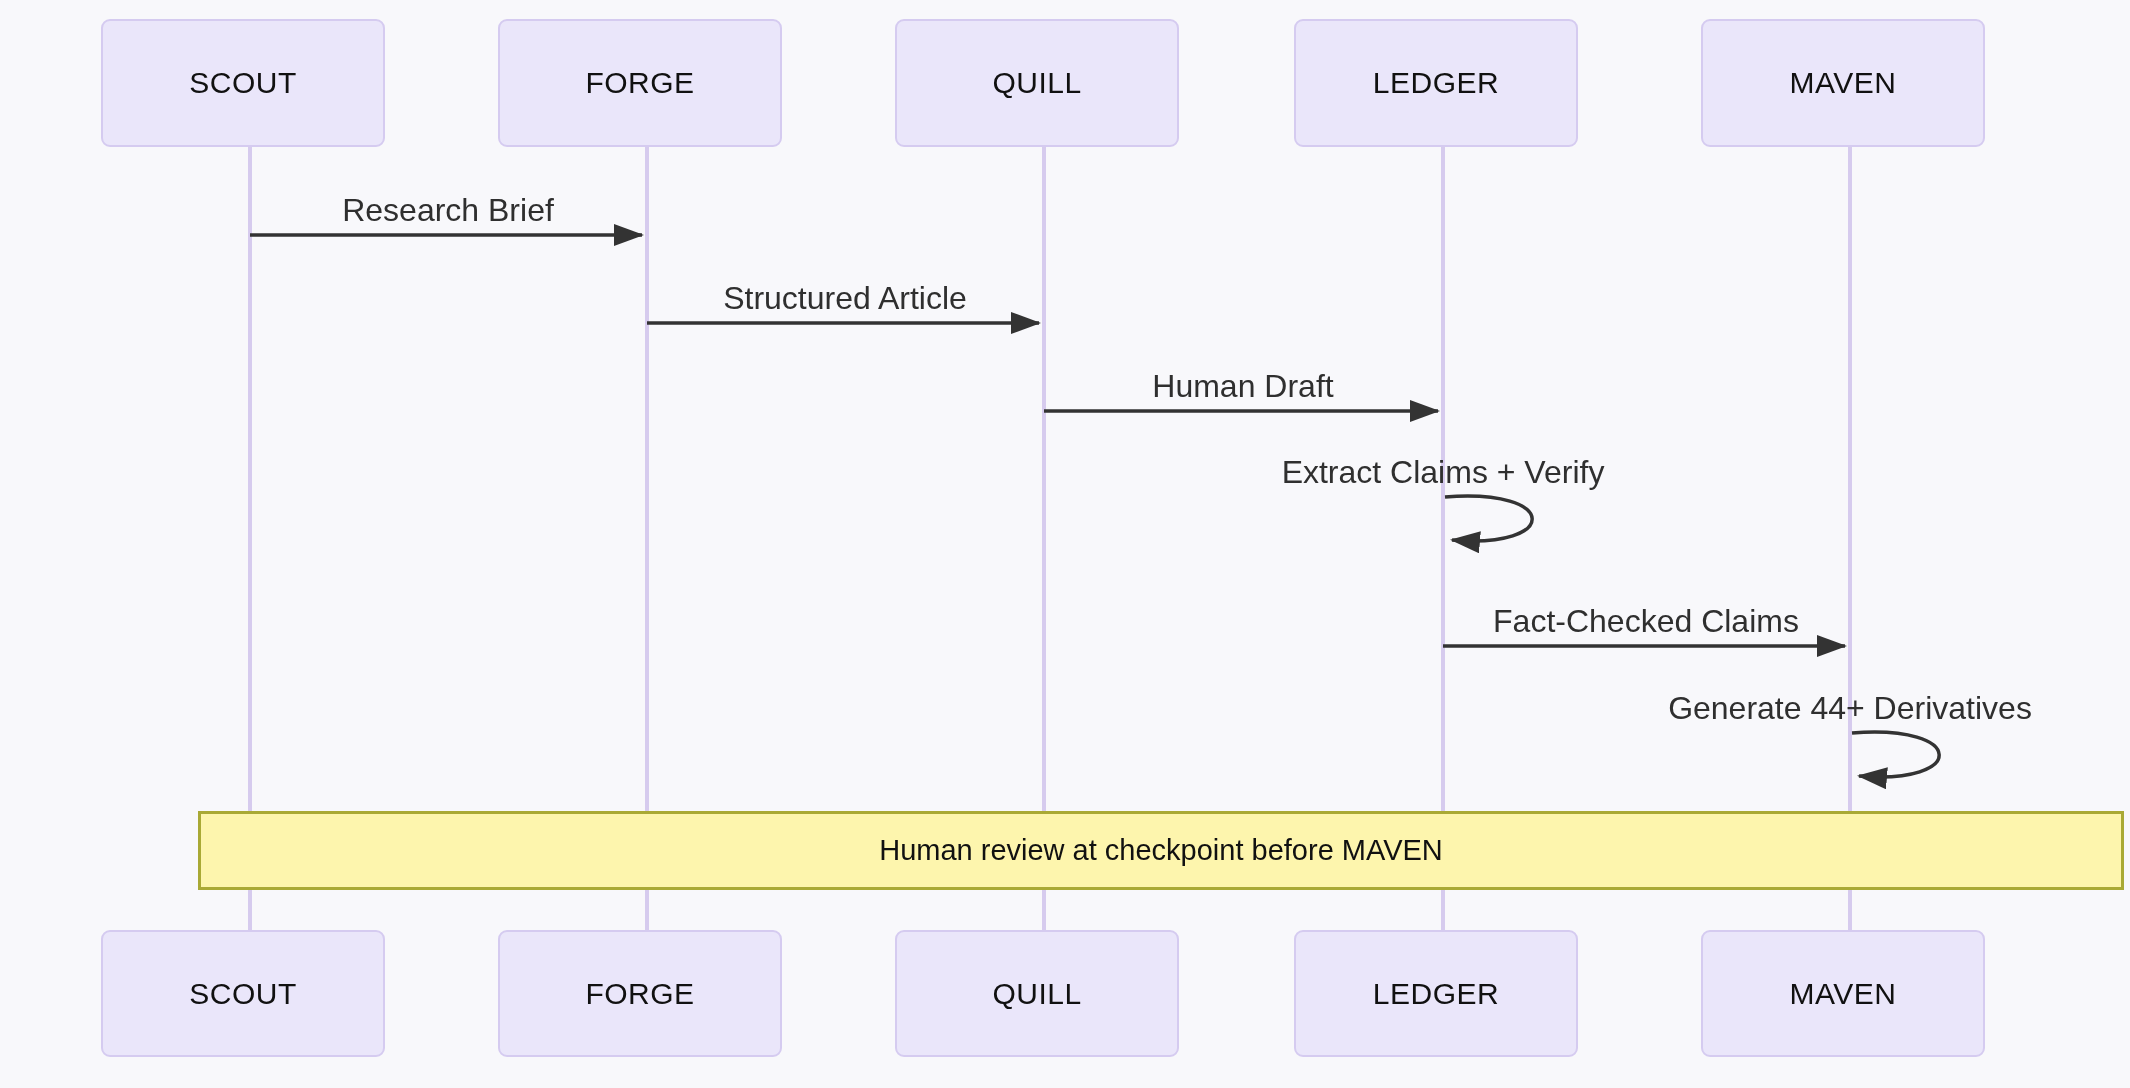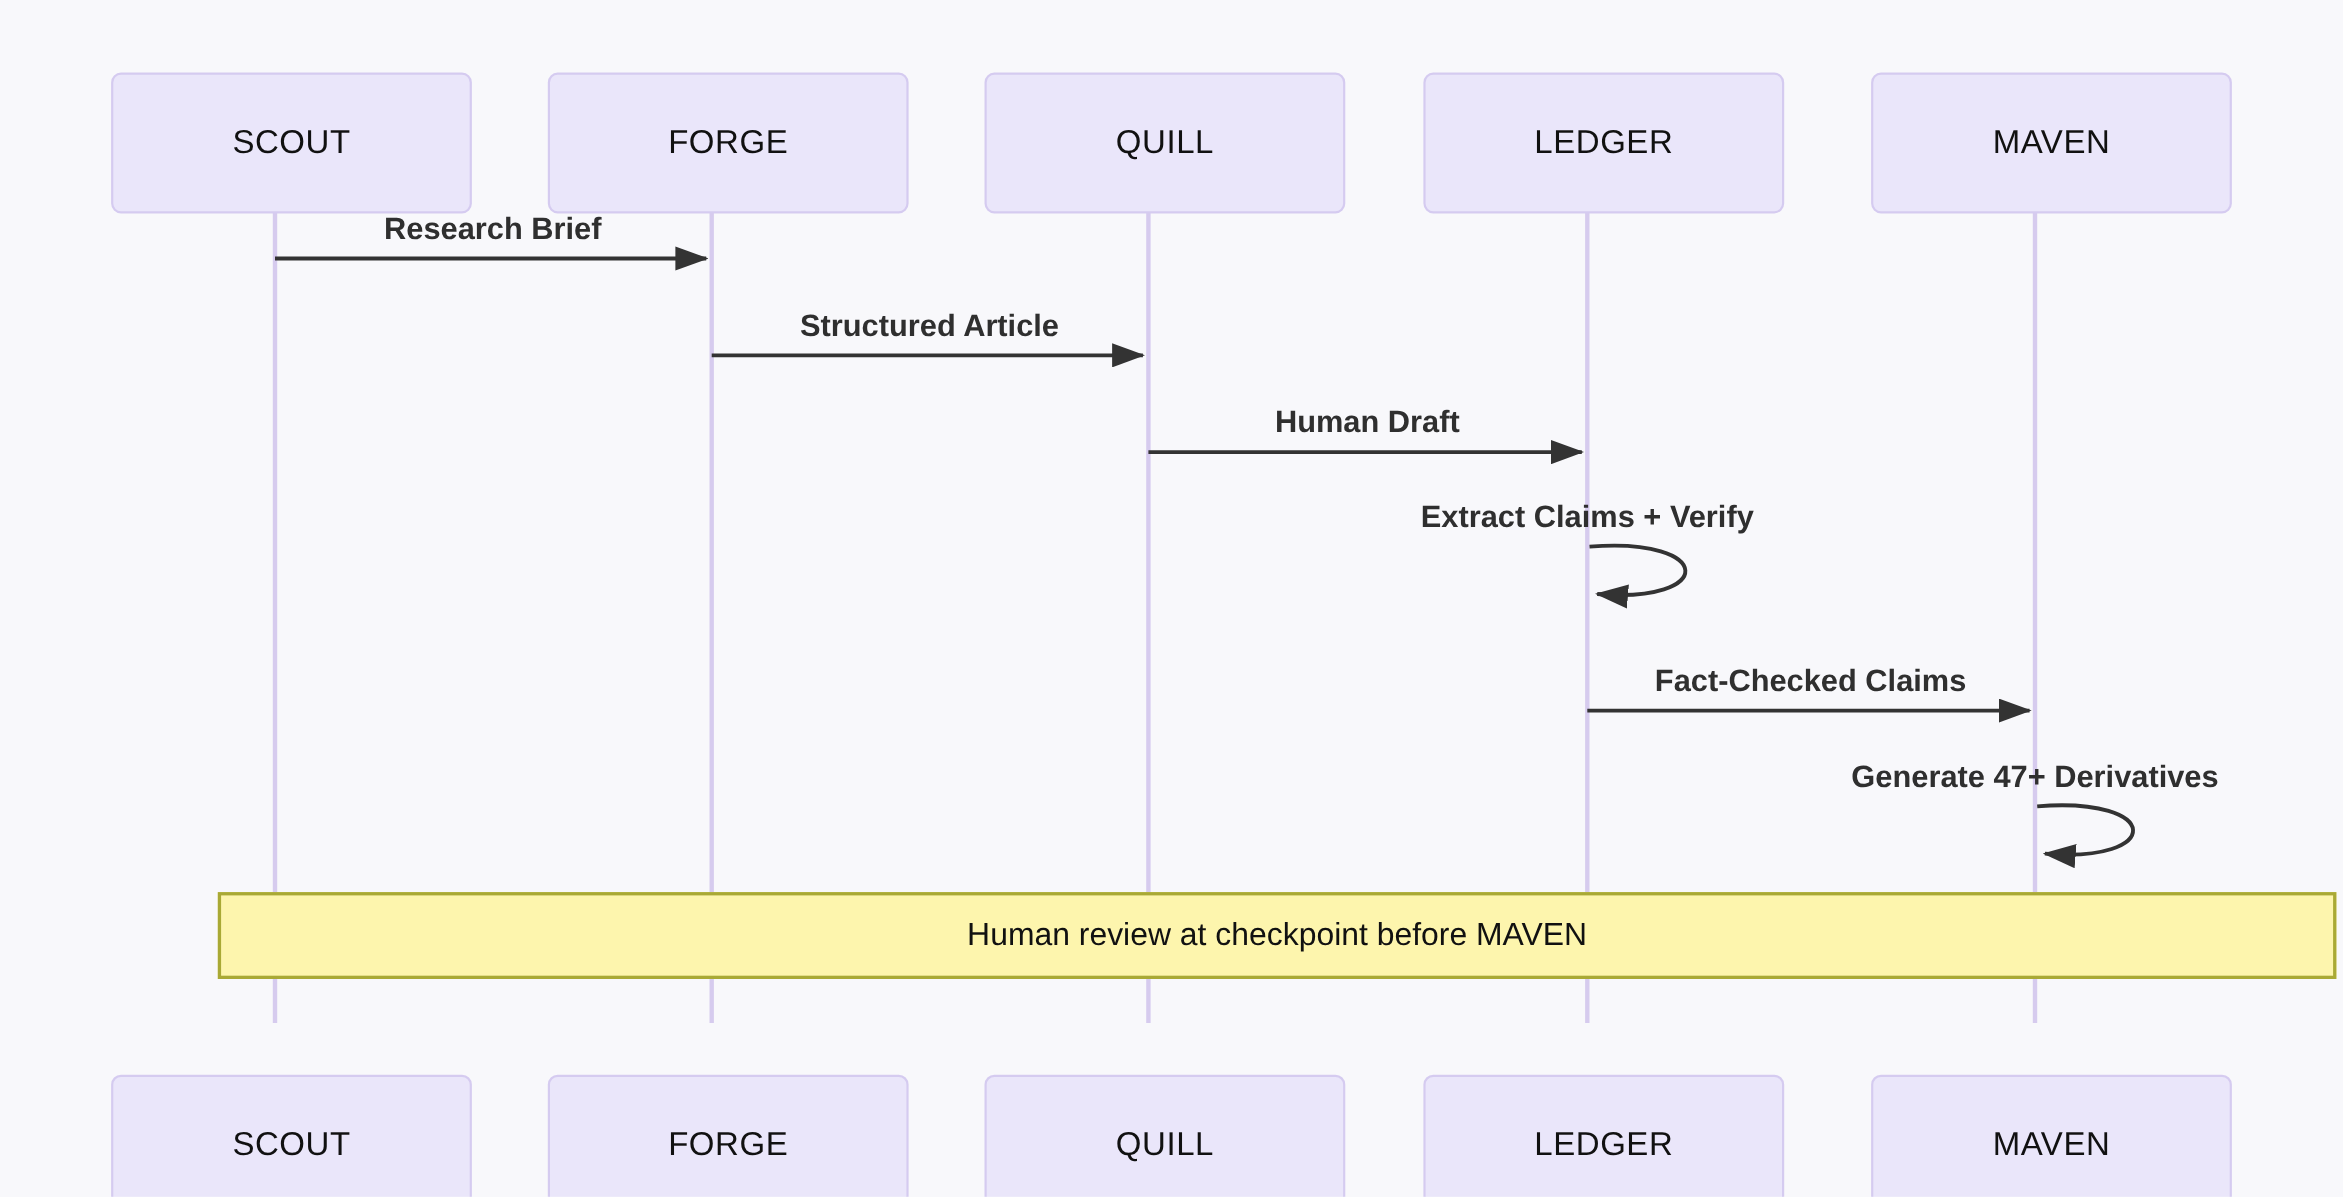--- a/index.html
+++ b/index.html
@@ -20,35 +20,34 @@
     width:2130px;height:1088px;overflow:hidden;
   }
   .canvas{
     position:relative;width:2130px;height:1088px;background:var(--background);
   }
   .lifeline{
     position:absolute;top:147px;height:783px;width:4px;
     background:var(--lifeline);
   }
   .actor{
-    position:absolute;width:328px;height:128px;
+    position:absolute;width:284px;height:128px;
     background:var(--actor-fill);
     border:2px solid var(--actor-border);
     border-radius:9px;
     box-sizing:border-box;
     display:flex;align-items:center;justify-content:center;
     font-size:30px;color:var(--actor-text);
     letter-spacing:0.5px;
-    margin-top:47px;
   }
   .actor.top{top:19px;}
   .actor.bottom{top:930px;height:127px;}
   .msg-label{
     position:absolute;transform:translateX(-50%);
-    font-size:28px;color:var(--message-text);white-space:nowrap;font-weight:bold;
+    font-size:32px;color:var(--message-text);white-space:nowrap;
   }
   .arrows{position:absolute;left:0;top:0;pointer-events:none;}
   .arrows line,.arrows path{stroke:var(--arrow);stroke-width:3.5px;fill:none;}
   .note{
     position:absolute;left:198px;top:811px;width:1926px;height:79px;
     background:var(--note-fill);
     border:3px solid var(--note-border);
     box-sizing:border-box;
     display:flex;align-items:center;justify-content:center;
     font-size:29px;color:#111;
@@ -77,21 +76,21 @@
     <path d="M 1445 497 C 1560 488, 1560 549, 1452 540" marker-end="url(#ah)"></path>
     <line x1="1443" y1="646" x2="1845" y2="646" marker-end="url(#ah)"></line>
     <path d="M 1852 733 C 1967 724, 1967 785, 1859 776" marker-end="url(#ah)"></path>
   </svg>
 
   <div class="msg-label" style="left:448px;  top:192px">Research Brief</div>
   <div class="msg-label" style="left:845px;  top:280px">Structured Article</div>
   <div class="msg-label" style="left:1243px; top:368px">Human Draft</div>
   <div class="msg-label" style="left:1443px; top:454px">Extract Claims + Verify</div>
   <div class="msg-label" style="left:1646px; top:603px">Fact-Checked Claims</div>
-  <div class="msg-label" style="left:1850px; top:690px">Generate 47+ Derivatives</div>
+  <div class="msg-label" style="left:1850px; top:690px">Generate 44+ Derivatives</div>
 
   <div class="note">
     <span>Human review at checkpoint before MAVEN</span>
   </div>
 
   <div class="actor top" style="left:101px">
     <span>SCOUT</span>
   </div>
   <div class="actor top" style="left:498px">
     <span>FORGE</span>

